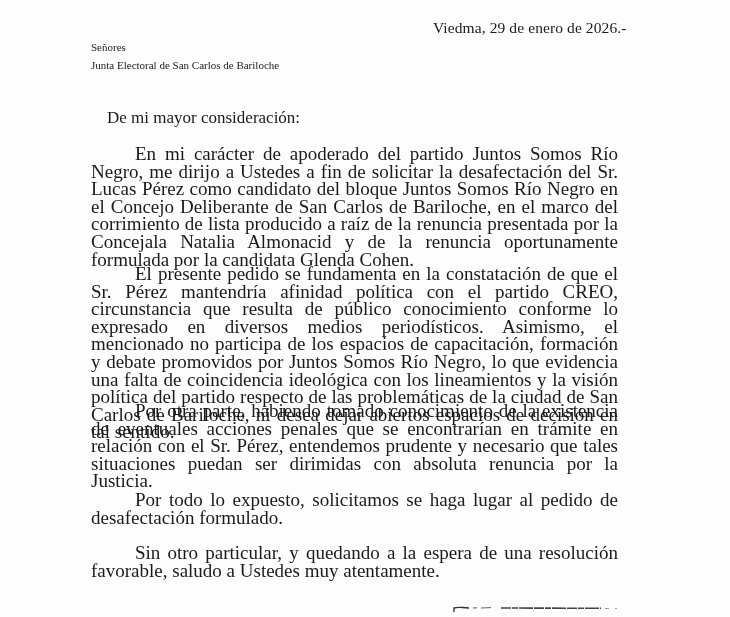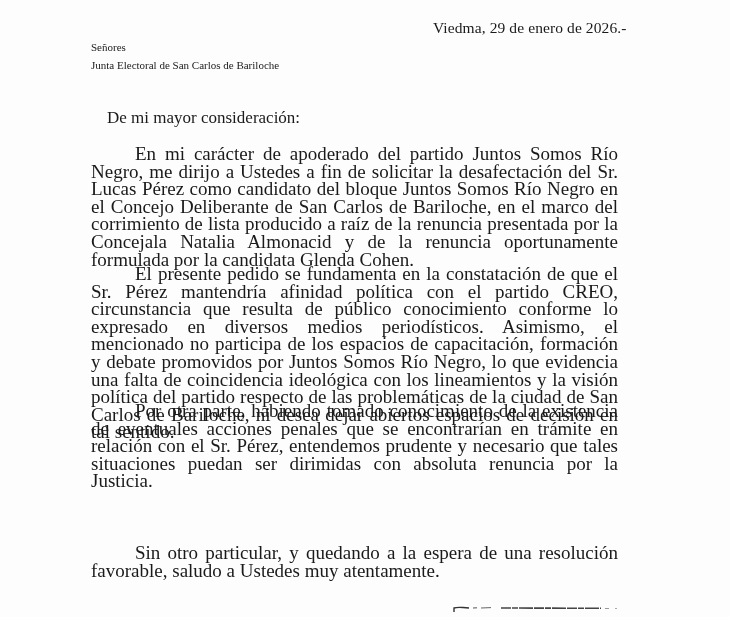--- a/index.html
+++ b/index.html
@@ -73,20 +73,21 @@
   <div class="addressee">
     <div>Señores</div>
     <div>Junta Electoral de San Carlos de Bariloche</div>
   </div>
 
   <div class="salutation">De mi mayor consideración:</div>
 
   <div class="para p1">En mi carácter de apoderado del partido Juntos Somos Río Negro, me dirijo a Ustedes a fin de solicitar la desafectación del Sr. Lucas Pérez como candidato del bloque Juntos Somos Río Negro en el Concejo Deliberante de San Carlos de Bariloche, en el marco del corrimiento de lista producido a raíz de la renuncia presentada por la Concejala Natalia Almonacid y de la renuncia oportunamente formulada por la candidata Glenda Cohen.</div>
   <div class="para p2">El presente pedido se fundamenta en la constatación de que el Sr. Pérez mantendría afinidad política con el partido CREO, circunstancia que resulta de público conocimiento conforme lo expresado en diversos medios periodísticos. Asimismo, el mencionado no participa de los espacios de capacitación, formación y debate promovidos por Juntos Somos Río Negro, lo que evidencia una falta de coincidencia ideológica con los lineamientos y la visión política del partido respecto de las problemáticas de la ciudad de San Carlos de Bariloche, ni desea dejar abiertos espacios de decisión en tal sentido.</div>
   <div class="para p3">Por otra parte, habiendo tomado conocimiento de la existencia de eventuales acciones penales que se encontrarían en trámite en relación con el Sr. Pérez, entendemos prudente y necesario que tales situaciones puedan ser dirimidas con absoluta renuncia por la Justicia.</div>
+  <div class="para p4">Por todo lo expuesto, solicitamos se haga lugar al pedido de desafectación formulado.</div>
   <div class="para p5">Sin otro particular, y quedando a la espera de una resolución favorable, saludo a Ustedes muy atentamente.</div>
 
   <svg class="signature-mark" viewBox="0 0 165 6" preserveAspectRatio="none">
     <path d="M1 6 L1 2 Q4 1 10 1.5 L16 2" stroke="#333" stroke-width="1.4" fill="none"></path>
     <path d="M20 2 L24 1.8" stroke="#555" stroke-width="1" fill="none"></path>
     <path d="M28 2 L38 1.6" stroke="#666" stroke-width="1" fill="none"></path>
     <path d="M48 2 L148 2.3" stroke="#444" stroke-width="1.6" fill="none" stroke-dasharray="10 1 6 1 14 1"></path>
     <path d="M152 2.5 L156 2.5" stroke="#999" stroke-width="1" fill="none"></path>
     <path d="M162 2.5 L164 2.5" stroke="#aaa" stroke-width="1" fill="none"></path>
   </svg>

